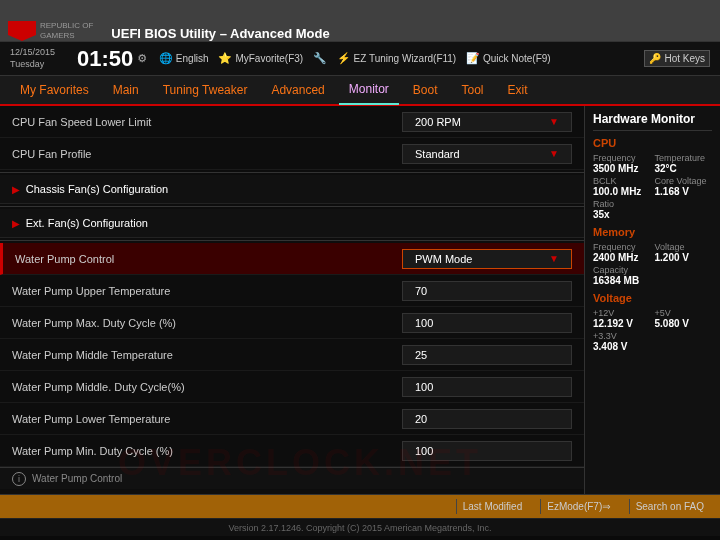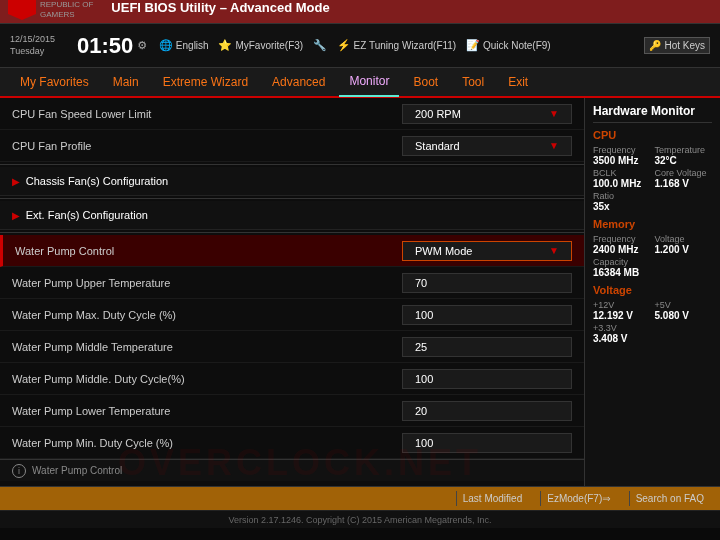--- a/index.html
+++ b/index.html
@@ -8,24 +8,24 @@
       height: 540px;
       background: #0a0a0a;
       font-family: Arial, sans-serif;
       font-size: 12px;
       color: #ccc;
       overflow: hidden;
     }
 
     
     .header-bar {
-      background: #7f1d1d;
-      height: 24px;
-      display: flex;
-      align-items: flex-start;
+      background: #404040;
+      height: 42px;
+      display: flex;
+      align-items: flex-end;
       padding: 0 8px;
       gap: 6px;
       border-bottom: 1px solid #333;
     }
     .rog-logo {
       display: flex;
       align-items: center;
       gap: 4px;
       margin-right: 8px;
     }
@@ -44,21 +44,21 @@
       color: #fff;
       font-size: 13px;
       font-weight: bold;
       flex: 1;
       margin-left: 4px;
     }
 
     
     .time-bar {
       background: #111;
-      height: 44px;
+      height: 34px;
       display: flex;
       align-items: center;
       padding: 0 10px;
       gap: 12px;
       border-bottom: 1px solid #333;
     }
     .date-time {
       display: flex;
       flex-direction: column;
       font-size: 9px;
@@ -339,21 +339,21 @@
       <span class="t-icon">📝</span>
       <span>Quick Note(F9)</span>
     </div>
   </div>
   <button class="hot-keys-btn">🔑 Hot Keys</button>
 </div>
 
 <div class="nav-bar">
   <div class="nav-item">My Favorites</div>
   <div class="nav-item">Main</div>
-  <div class="nav-item">Extreme Wizard</div>
+  <div class="nav-item">Tuning Tweaker</div>
   <div class="nav-item">Advanced</div>
   <div class="nav-item active">Monitor</div>
   <div class="nav-item">Boot</div>
   <div class="nav-item">Tool</div>
   <div class="nav-item">Exit</div>
 </div>
 
 <div class="main-content">
 
   <div class="left-panel">

